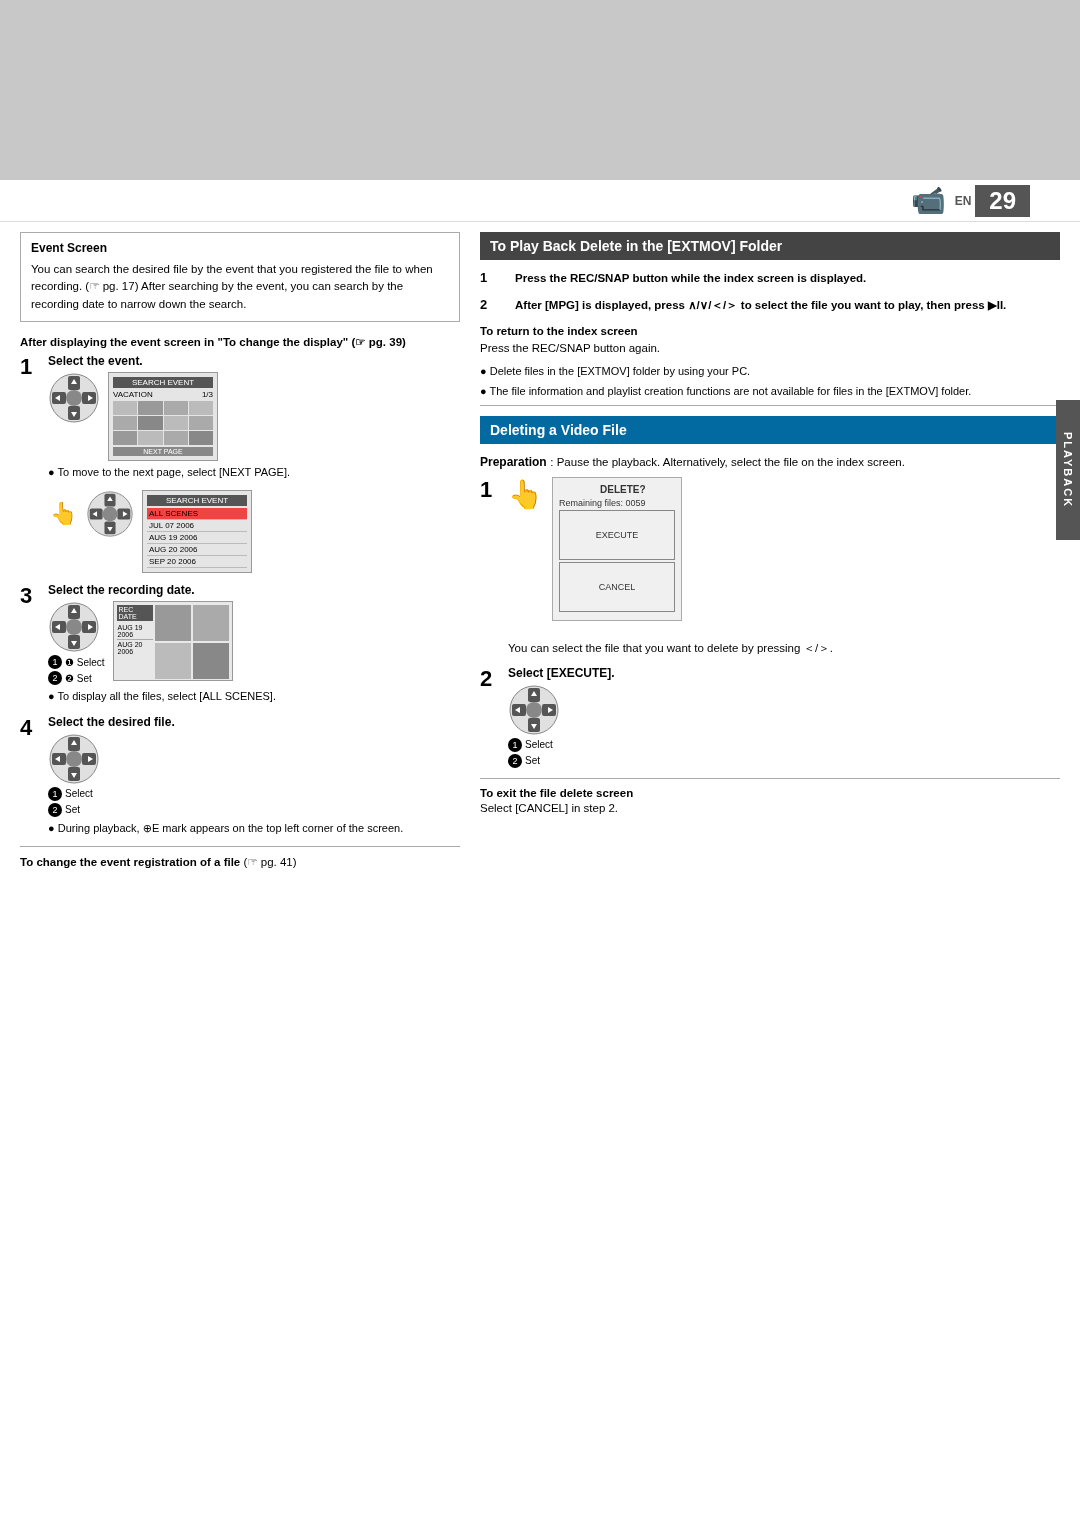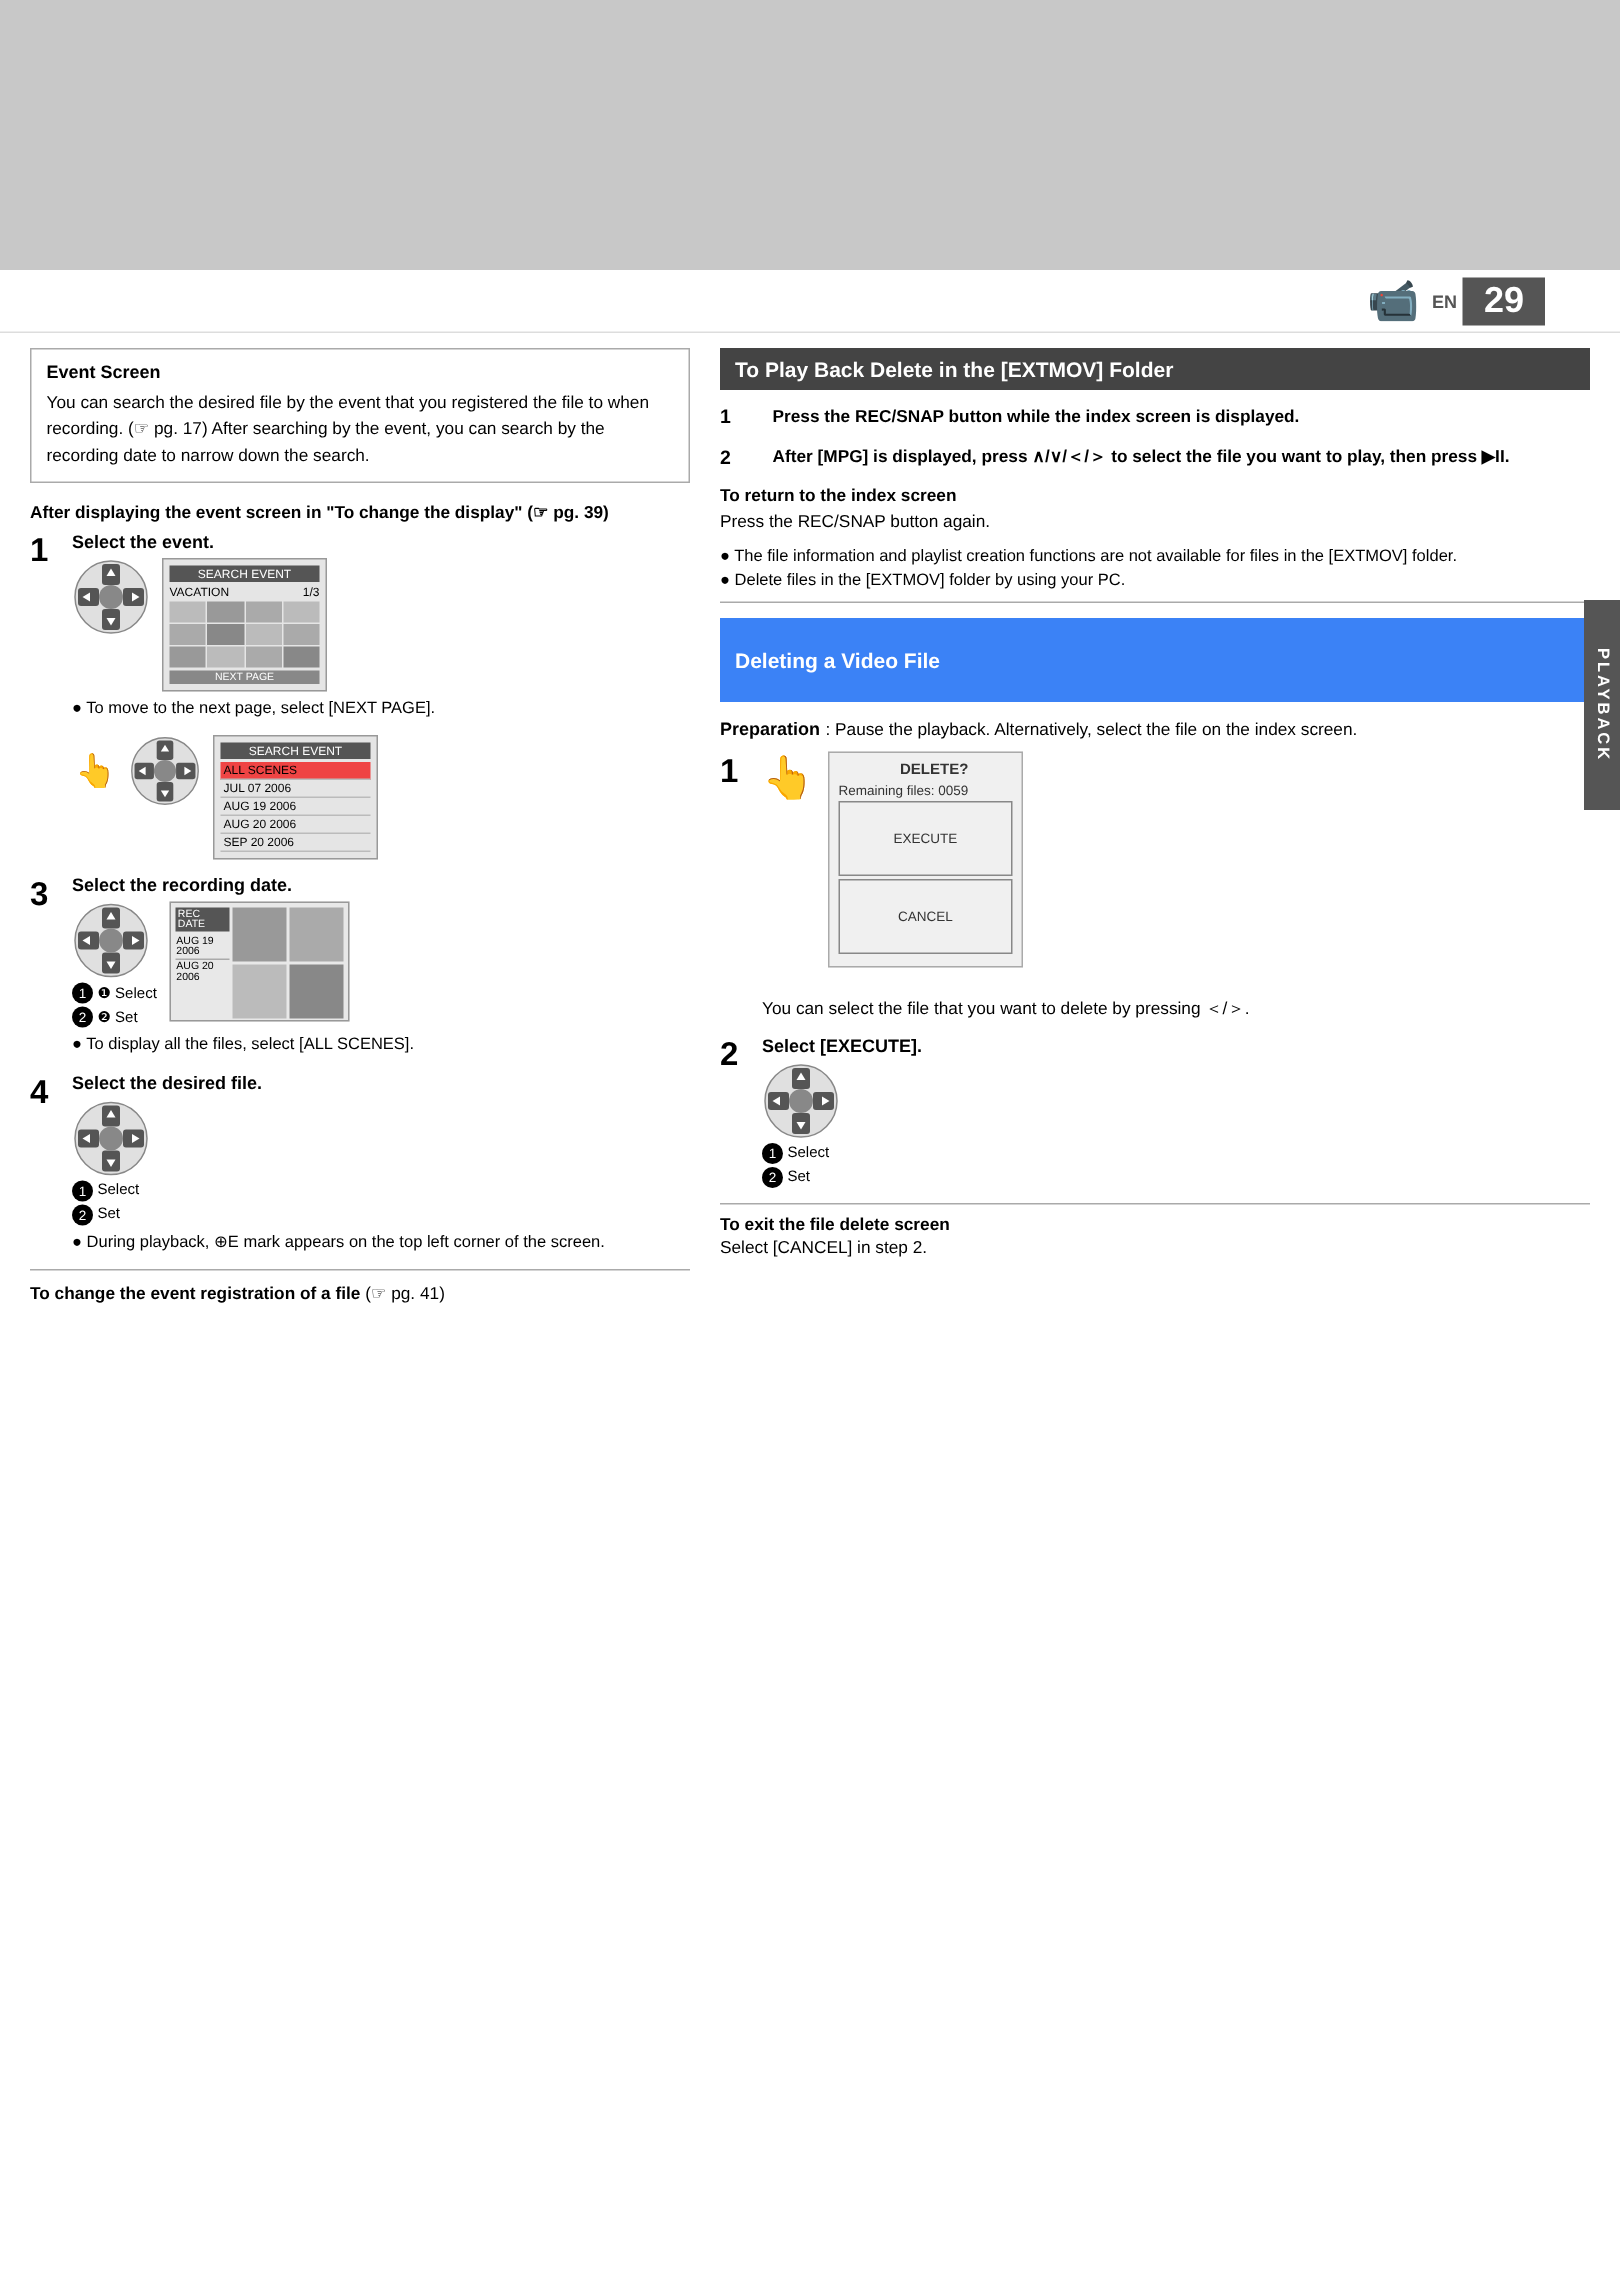--- a/index.html
+++ b/index.html
@@ -119,23 +119,23 @@
     .section-heading {
       background: #444;
       color: #fff;
       padding: 6px 10px;
       font-weight: bold;
       font-size: 14px;
       margin-bottom: 10px;
     }
 
     .section-heading-green {
-      background: #3b82f6;
+      background: #0369a1;
       color: #fff;
-      padding: 20px 10px;
+      padding: 6px 10px;
       font-weight: bold;
       font-size: 14px;
       margin-bottom: 10px;
     }
 
     .section-text {
       font-size: 11.5px;
       line-height: 1.5;
       margin-bottom: 8px;
     }
@@ -588,25 +588,25 @@
         <div class="numbered-step">
           <span class="num">2</span>
           <span class="content">
             <b>After [MPG] is displayed, press ∧/∨/＜/＞ to select the file you want to play, then press ▶II.</b>
           </span>
         </div>
 
         <div class="sub-heading">To return to the index screen</div>
         <div class="section-text">Press the REC/SNAP button again.</div>
 
+        <div style="font-size:11px; margin-bottom:8px;">
+          <span>● </span><span>Delete files in the [EXTMOV] folder by using your PC.</span>
+        </div>
         <div style="font-size:11px; margin-bottom:4px;">
           <span>● </span><span>The file information and playlist creation functions are not available for files in the [EXTMOV] folder.</span>
-        </div>
-        <div style="font-size:11px; margin-bottom:8px;">
-          <span>● </span><span>Delete files in the [EXTMOV] folder by using your PC.</span>
         </div>
       </div>
 
       <div class="divider"></div>
 
       <div style="margin-top:10px;">
         <div class="section-heading-green">Deleting a Video File</div>
 
         <div style="margin-bottom:8px;">
           <span style="font-weight:bold; font-size:12px;">Preparation</span>

